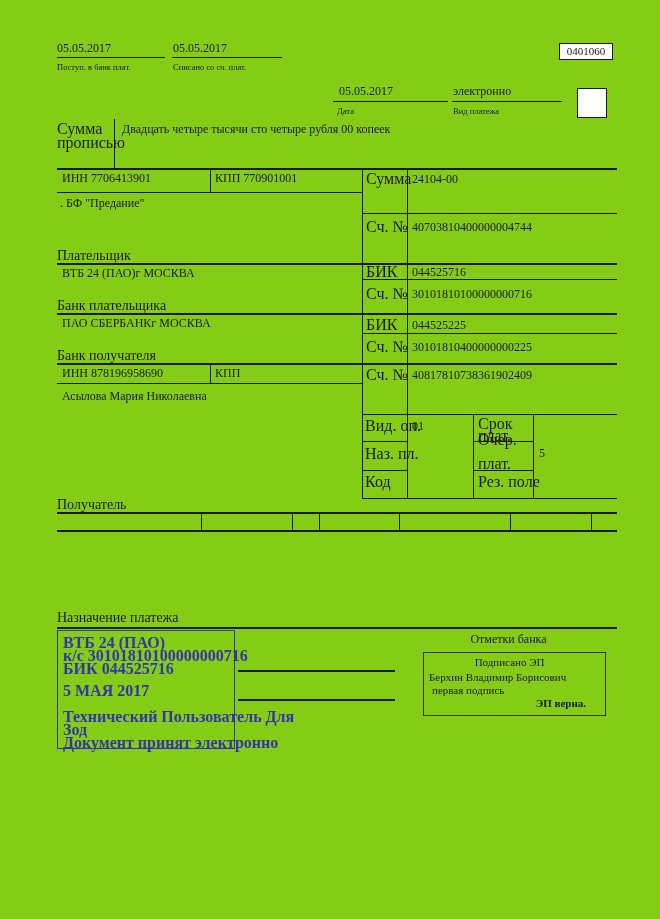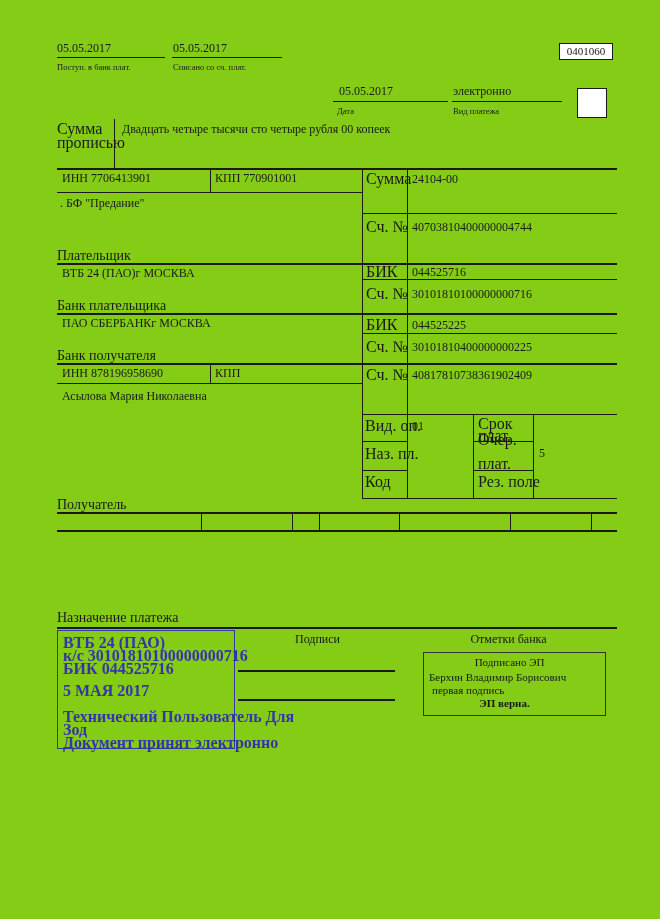--- a/index.html
+++ b/index.html
@@ -131,25 +131,24 @@
 
   <div style="position:absolute;left:57px;top:630px;width:176px;height:117px;border:1.5px solid #3535a8"></div>
   <div class="stamp-line blue" style="left:63px;top:634px">ВТБ 24 (ПАО)</div>
   <div class="stamp-line blue" style="left:63px;top:647px">к/с 30101810100000000716</div>
   <div class="stamp-line blue" style="left:63px;top:660px">БИК 044525716</div>
   <div class="stamp-line blue" style="left:63px;top:682px">5 МАЯ 2017</div>
   <div class="stamp-line blue" style="left:63px;top:708px">Технический Пользователь Для</div>
   <div class="stamp-line blue" style="left:63px;top:721px">Зод</div>
   <div class="stamp-line blue" style="left:63px;top:734px">Документ принят электронно</div>
 
-  <div class="sig-hdr" style="left:235px;top:632px;width:165px">Подписи</div>
   <div class="sig-hdr" style="left:400px;top:632px;width:217px">Отметки банка</div>
 
   <div class="hl15" style="left:238px;top:670px;width:157px"></div>
   <div class="hl15" style="left:238px;top:699px;width:157px"></div>
 
   <div style="position:absolute;left:423px;top:652px;width:181px;height:62px;border:1.5px solid #333"></div>
   <div class="ep" style="left:423px;top:656px;width:173px;text-align:center;font-weight:normal">Подписано ЭП</div>
   <div class="ep" style="left:429px;top:671px">Берхин Владимир Борисович</div>
   <div class="ep" style="left:432px;top:684px;">первая подпись</div>
-  <div class="ep" style="left:423px;top:697px;width:163px;text-align:center;font-weight:bold">ЭП верна.</div>
+  <div class="ep" style="left:423px;top:697px;width:163px;text-align:right;font-weight:bold">ЭП верна.</div>
 
 </div>
 
 </body></html>

